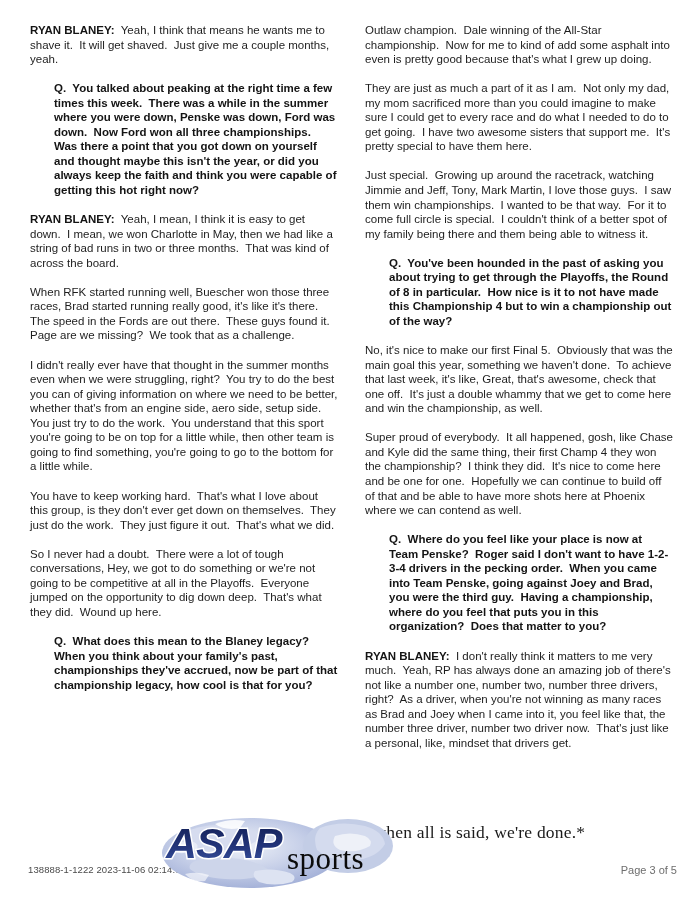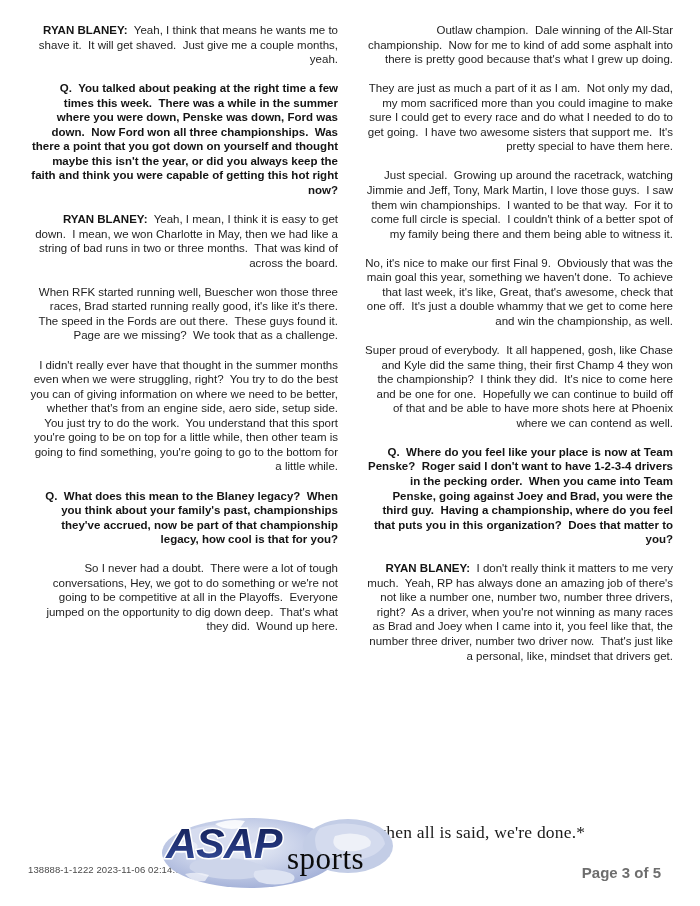--- a/index.html
+++ b/index.html
@@ -20,23 +20,23 @@
     display: flex;
     gap: 27px;
   }
   .column { width: 308px; }
   .para {
     margin: 0 0 14.55px 0;
     font-size: 11.5px;
     line-height: 14.55px;
     color: #1d1d1d;
     white-space: pre-wrap;
-    text-align: right;
+    text-align: left;
   }
-  .para.question { font-weight: bold; color: #141414; }
+  .para.question { font-weight: bold; color: #141414; margin-left: 24px; }
   .speaker { font-weight: bold; color: #141414; }
 
   
   .branding {
     position: absolute;
     left: 160px; top: 816px;
     width: 234px; height: 90px;
   }
   .tagline {
     position: absolute;
@@ -49,46 +49,47 @@
   }
   .footer-left {
     position: absolute;
     left: 28px; top: 864px;
     font-size: 9.5px;
     color: #4a4a4a;
     letter-spacing: 0.1px;
   }
   .footer-right {
     position: absolute;
-    right: 39px; top: 864px;
-    font-size: 15px;
+    right: 23px; top: 864px;
+    font-size: 11px;
     color: #6e6e6e;
-    font-weight: bold;
   }
 </style>
 </head>
 <body>
 
 <div class="page">
 
   <div class="columns">
     <div class="column" id="col-left">
         <p class="para answer"><span class="speaker">RYAN BLANEY:</span>  Yeah, I think that means he wants me to shave it.  It will get shaved.  Just give me a couple months, yeah.</p>
         <p class="para question"><span class="speaker">Q.</span>  You talked about peaking at the right time a few times this week.  There was a while in the summer where you were down, Penske was down, Ford was down.  Now Ford won all three championships.  Was there a point that you got down on yourself and thought maybe this isn't the year, or did you always keep the faith and think you were capable of getting this hot right now?</p>
         <p class="para answer"><span class="speaker">RYAN BLANEY:</span>  Yeah, I mean, I think it is easy to get down.  I mean, we won Charlotte in May, then we had like a string of bad runs in two or three months.  That was kind of across the board.</p>
         <p class="para plain">When RFK started running well, Buescher won those three races, Brad started running really good, it's like it's there.  The speed in the Fords are out there.  These guys found it.  Page are we missing?  We took that as a challenge.</p>
         <p class="para plain">I didn't really ever have that thought in the summer months even when we were struggling, right?  You try to do the best you can of giving information on where we need to be better, whether that's from an engine side, aero side, setup side.  You just try to do the work.  You understand that this sport you're going to be on top for a little while, then other team is going to find something, you're going to go to the bottom for a little while.</p>
+        <p class="para plain">You have to keep working hard.  That's what I love about this group, is they don't ever get down on themselves.  They just do the work.  They just figure it out.  That's what we did.</p>
+        <p class="para plain">So I never had a doubt.  There were a lot of tough conversations, Hey, we got to do something or we're not going to be competitive at all in the Playoffs.  Everyone jumped on the opportunity to dig down deep.  That's what they did.  Wound up here.</p>
         <p class="para question"><span class="speaker">Q.</span>  What does this mean to the Blaney legacy?  When you think about your family's past, championships they've accrued, now be part of that championship legacy, how cool is that for you?</p>
-        <p class="para plain">So I never had a doubt.  There were a lot of tough conversations, Hey, we got to do something or we're not going to be competitive at all in the Playoffs.  Everyone jumped on the opportunity to dig down deep.  That's what they did.  Wound up here.</p>
       </div>
     <div class="column" id="col-right">
-        <p class="para plain">Outlaw champion.  Dale winning of the All-Star championship.  Now for me to kind of add some asphalt into there is pretty good because that's what I grew up doing.</p>
+        <p class="para plain">Outlaw champion.  Dale winning of the All-Star championship.  Now for me to kind of add some asphalt into even is pretty good because that's what I grew up doing.</p>
         <p class="para plain">They are just as much a part of it as I am.  Not only my dad, my mom sacrificed more than you could imagine to make sure I could get to every race and do what I needed to do to get going.  I have two awesome sisters that support me.  It's pretty special to have them here.</p>
         <p class="para plain">Just special.  Growing up around the racetrack, watching Jimmie and Jeff, Tony, Mark Martin, I love those guys.  I saw them win championships.  I wanted to be that way.  For it to come full circle is special.  I couldn't think of a better spot of my family being there and them being able to witness it.</p>
-        <p class="para plain">No, it's nice to make our first Final 9.  Obviously that was the main goal this year, something we haven't done.  To achieve that last week, it's like, Great, that's awesome, check that one off.  It's just a double whammy that we get to come here and win the championship, as well.</p>
+        <p class="para question"><span class="speaker">Q.</span>  You've been hounded in the past of asking you about trying to get through the Playoffs, the Round of 8 in particular.  How nice is it to not have made this Championship 4 but to win a championship out of the way?</p>
+        <p class="para plain">No, it's nice to make our first Final 5.  Obviously that was the main goal this year, something we haven't done.  To achieve that last week, it's like, Great, that's awesome, check that one off.  It's just a double whammy that we get to come here and win the championship, as well.</p>
         <p class="para plain">Super proud of everybody.  It all happened, gosh, like Chase and Kyle did the same thing, their first Champ 4 they won the championship?  I think they did.  It's nice to come here and be one for one.  Hopefully we can continue to build off of that and be able to have more shots here at Phoenix where we can contend as well.</p>
         <p class="para question"><span class="speaker">Q.</span>  Where do you feel like your place is now at Team Penske?  Roger said I don't want to have 1-2-3-4 drivers in the pecking order.  When you came into Team Penske, going against Joey and Brad, you were the third guy.  Having a championship, where do you feel that puts you in this organization?  Does that matter to you?</p>
         <p class="para answer"><span class="speaker">RYAN BLANEY:</span>  I don't really think it matters to me very much.  Yeah, RP has always done an amazing job of there's not like a number one, number two, number three drivers, right?  As a driver, when you're not winning as many races as Brad and Joey when I came into it, you feel like that, the number three driver, number two driver now.  That's just like a personal, like, mindset that drivers get.</p>
       </div>
   </div>
 
   <div class="tagline">. . . when all is said, we're done.*</div>
 
   <div class="footer-left">138888-1-1222 2023-11-06 02:14:00 GMT</div>
   <div class="footer-right">Page 3 of 5</div>

